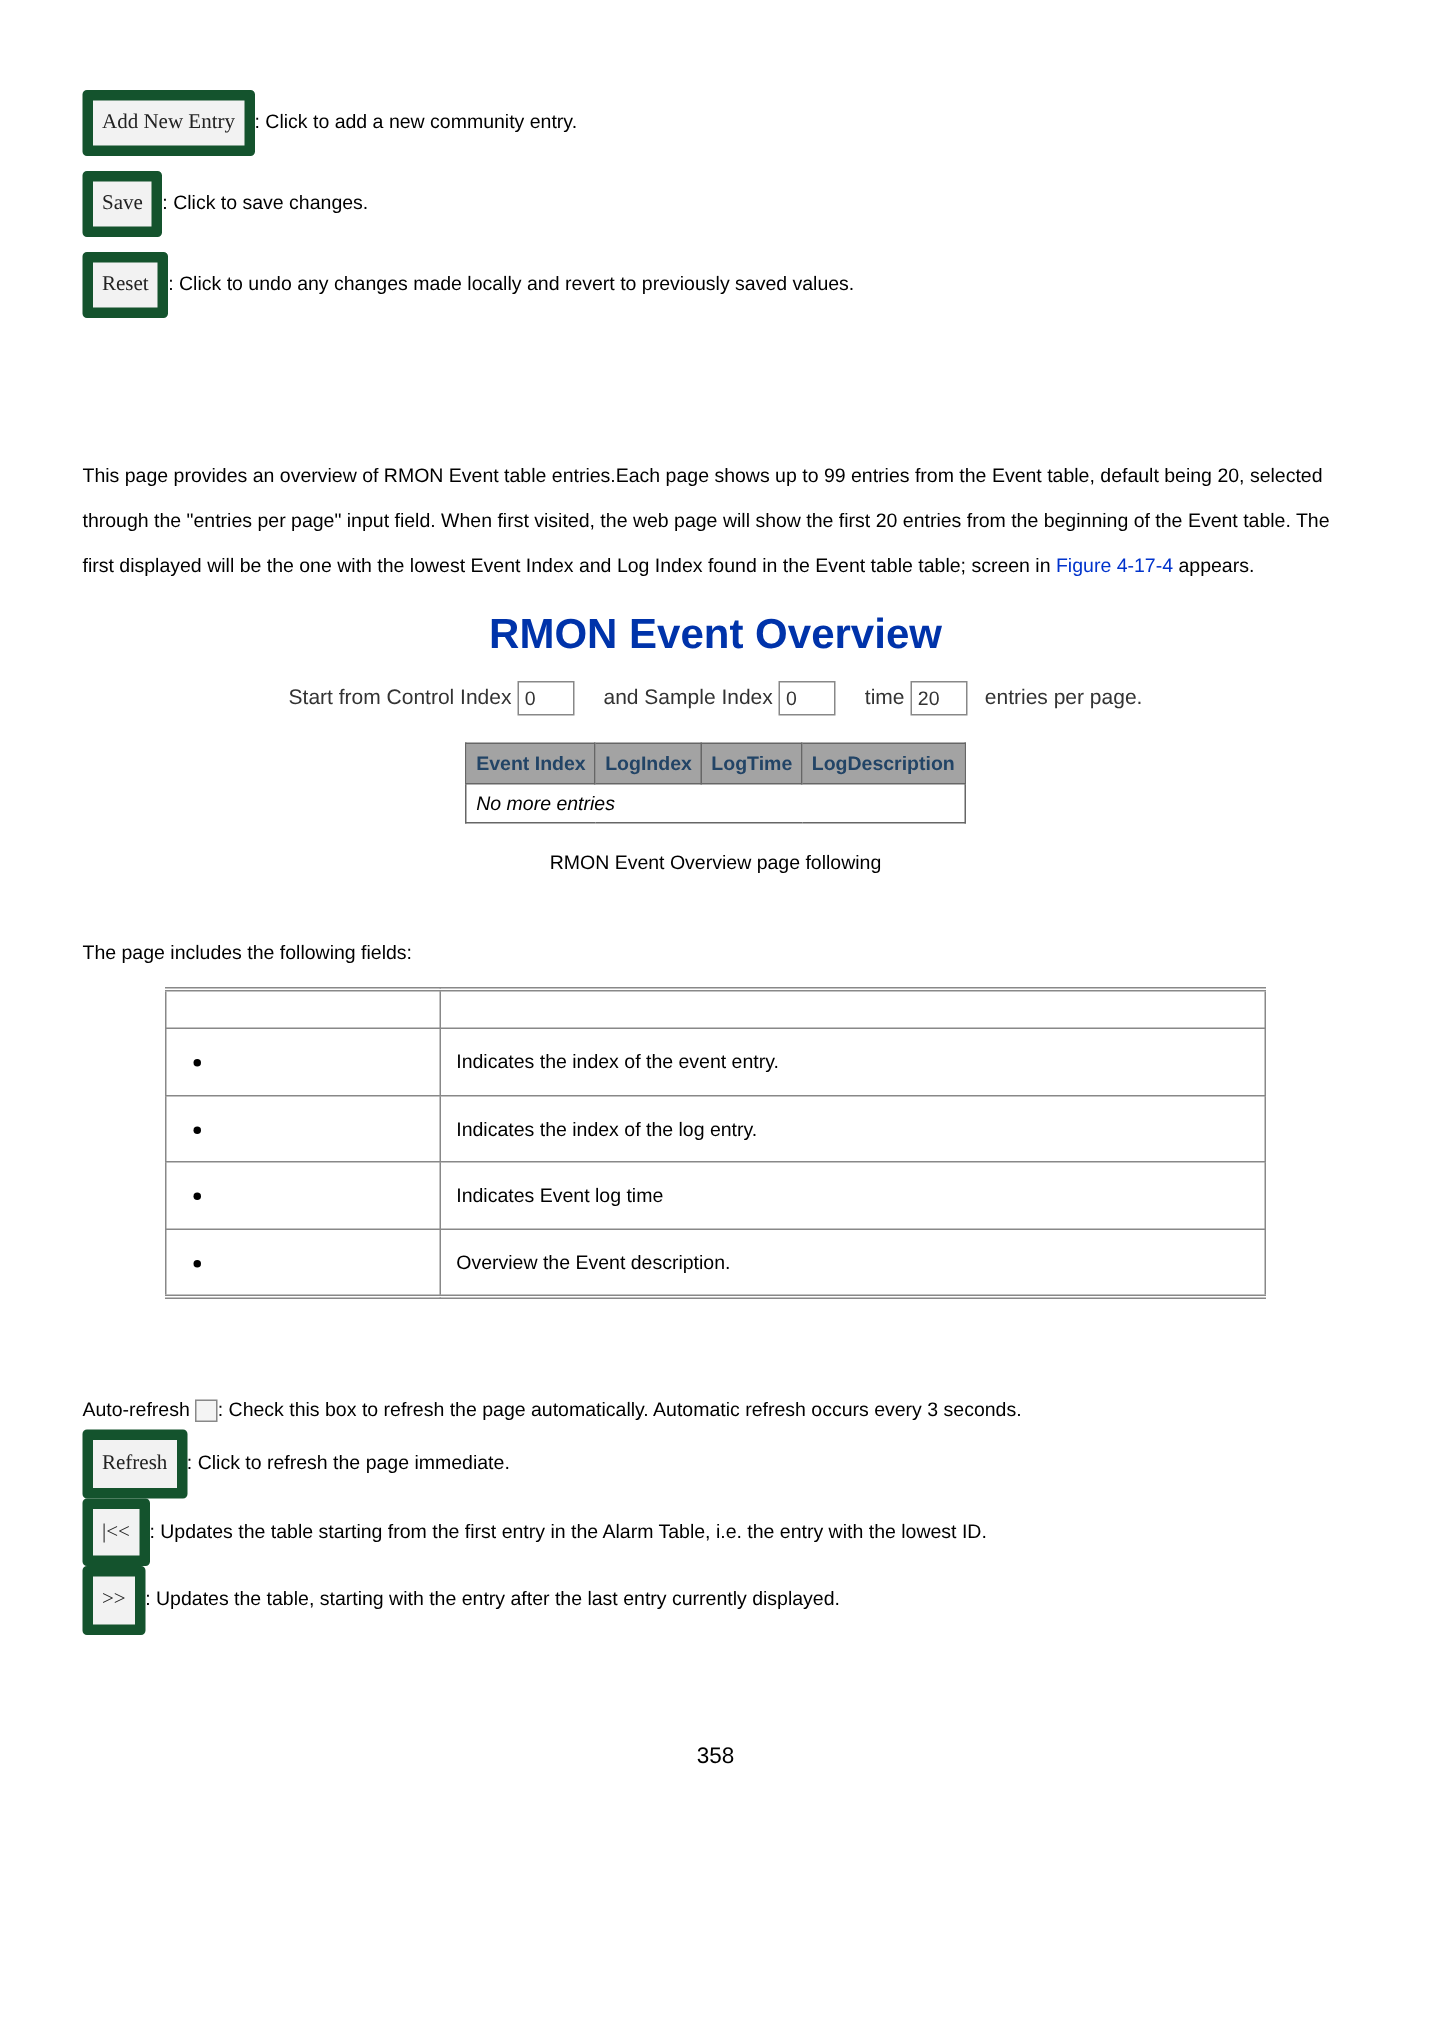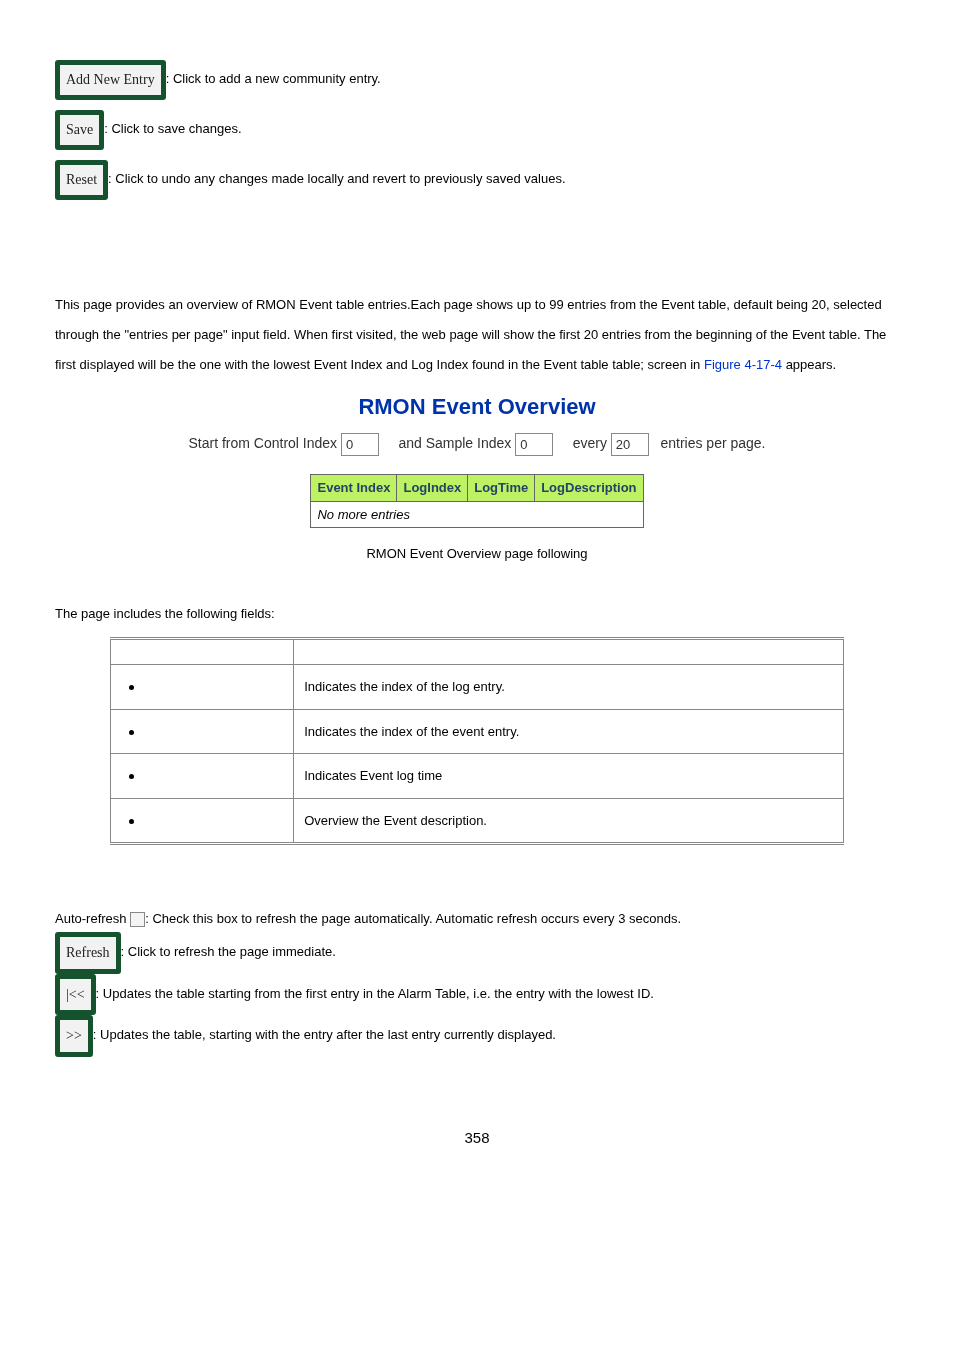--- a/index.html
+++ b/index.html
@@ -6,21 +6,21 @@
     font-family: Arial, sans-serif;
     font-size: 13px;
     color: #000;
     margin: 0;
     padding: 60px 55px 40px 55px;
     width: 844px;
     line-height: 1.5;
   }
   .btn-img {
     display: inline-block;
-    border: 5px solid #14532d;
+    border: 7px solid #14532d;
     background: #f2f2f2;
     font-family: "Times New Roman", serif;
     font-size: 14px;
     padding: 1px 6px;
     border-radius: 3px;
     vertical-align: middle;
     color: #222;
   }
   .btn-line {
     margin-bottom: 10px;
@@ -37,21 +37,21 @@
     color: #0033cc;
   }
   .screenshot-box {
     text-align: center;
     margin: 10px auto 15px auto;
   }
   .ss-title {
     color: #0033aa;
     font-family: Verdana, Arial, sans-serif;
     font-weight: bold;
-    font-size: 22px;
+    font-size: 28px;
     margin-bottom: 10px;
   }
   .ss-controls {
     font-family: Verdana, Arial, sans-serif;
     color: #333;
     font-size: 14px;
     margin-bottom: 14px;
   }
   .ss-controls .chk {
     display: inline-block;
@@ -89,21 +89,21 @@
     text-align: left;
     vertical-align: middle;
   }
   .rmon-table {
     border-collapse: collapse;
     margin: 0 auto;
     font-family: Verdana, Arial, sans-serif;
   }
   .rmon-table th {
     border: 1px solid #666;
-    background: #bef264;
+    background: #a3a3a3;
     color: #224466;
     font-weight: bold;
     font-size: 13px;
     padding: 3px 6px;
   }
   .rmon-table td {
     border: 1px solid #666;
     font-style: italic;
     font-size: 13px;
     padding: 3px 6px;
@@ -182,21 +182,21 @@
 
 <div class="screenshot-box">
   <div class="ss-title">RMON Event Overview</div>
   <div class="ss-row2">
     <span>Start from Control Index</span>
     <span class="inp">0</span>
     &nbsp;&nbsp;&nbsp;
     <span>and Sample Index</span>
     <span class="inp">0</span>
     &nbsp;&nbsp;&nbsp;
-    <span>every</span>
+    <span>time</span>
     <span class="inp">20</span>
     &nbsp;
     <span>entries per page.</span>
   </div>
   <table class="rmon-table">
     <tbody>
         <tr>
       <th style="line-height:1.1;"><span>Event Index</span></th>
       <th>LogIndex</th>
       <th>LogTime</th>
@@ -216,25 +216,25 @@
 <table class="fields-table">
   <thead>
     <tr>
         <th></th>
         <th></th>
       </tr>
   </thead>
   <tbody>
     <tr>
         <td><span class="bullet"></span></td>
+        <td>Indicates the index of the event entry.</td>
+      </tr>
+    <tr>
+        <td><span class="bullet"></span></td>
         <td>Indicates the index of the log entry.</td>
-      </tr>
-    <tr>
-        <td><span class="bullet"></span></td>
-        <td>Indicates the index of the event entry.</td>
       </tr>
     <tr>
         <td><span class="bullet"></span></td>
         <td>Indicates Event log time</td>
       </tr>
     <tr>
         <td><span class="bullet"></span></td>
         <td>Overview the Event description.</td>
       </tr>
   </tbody>

